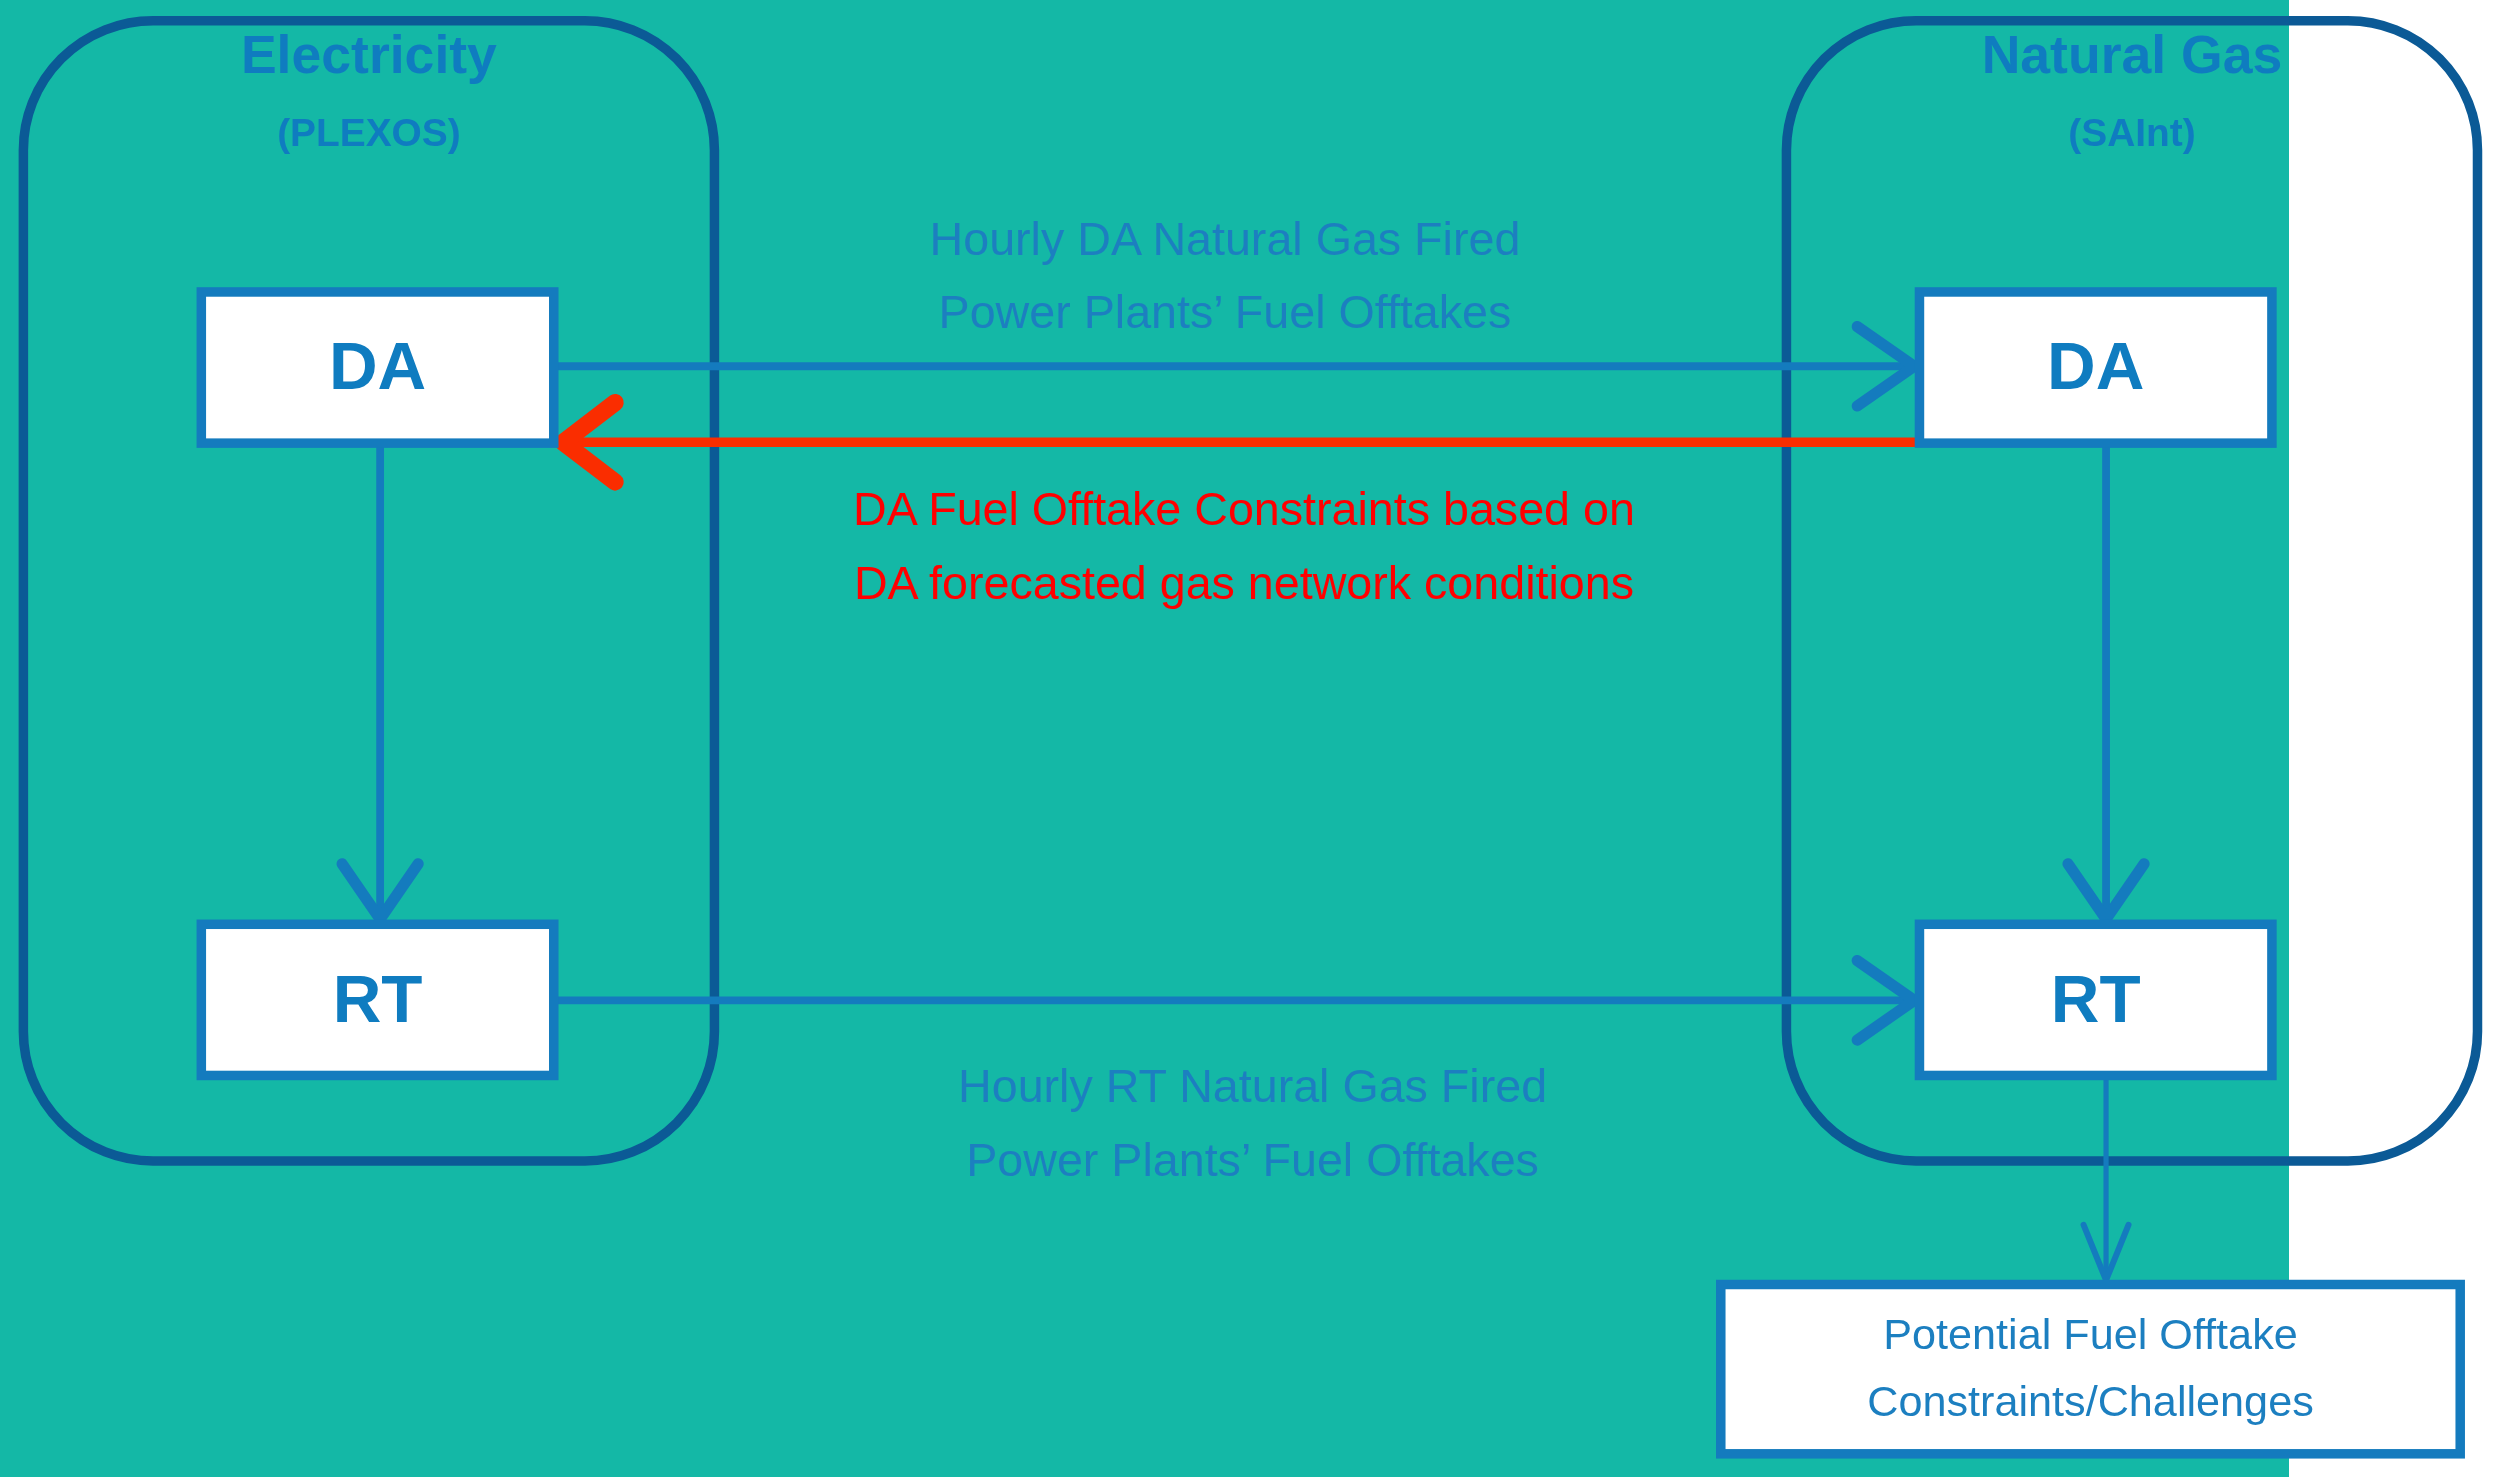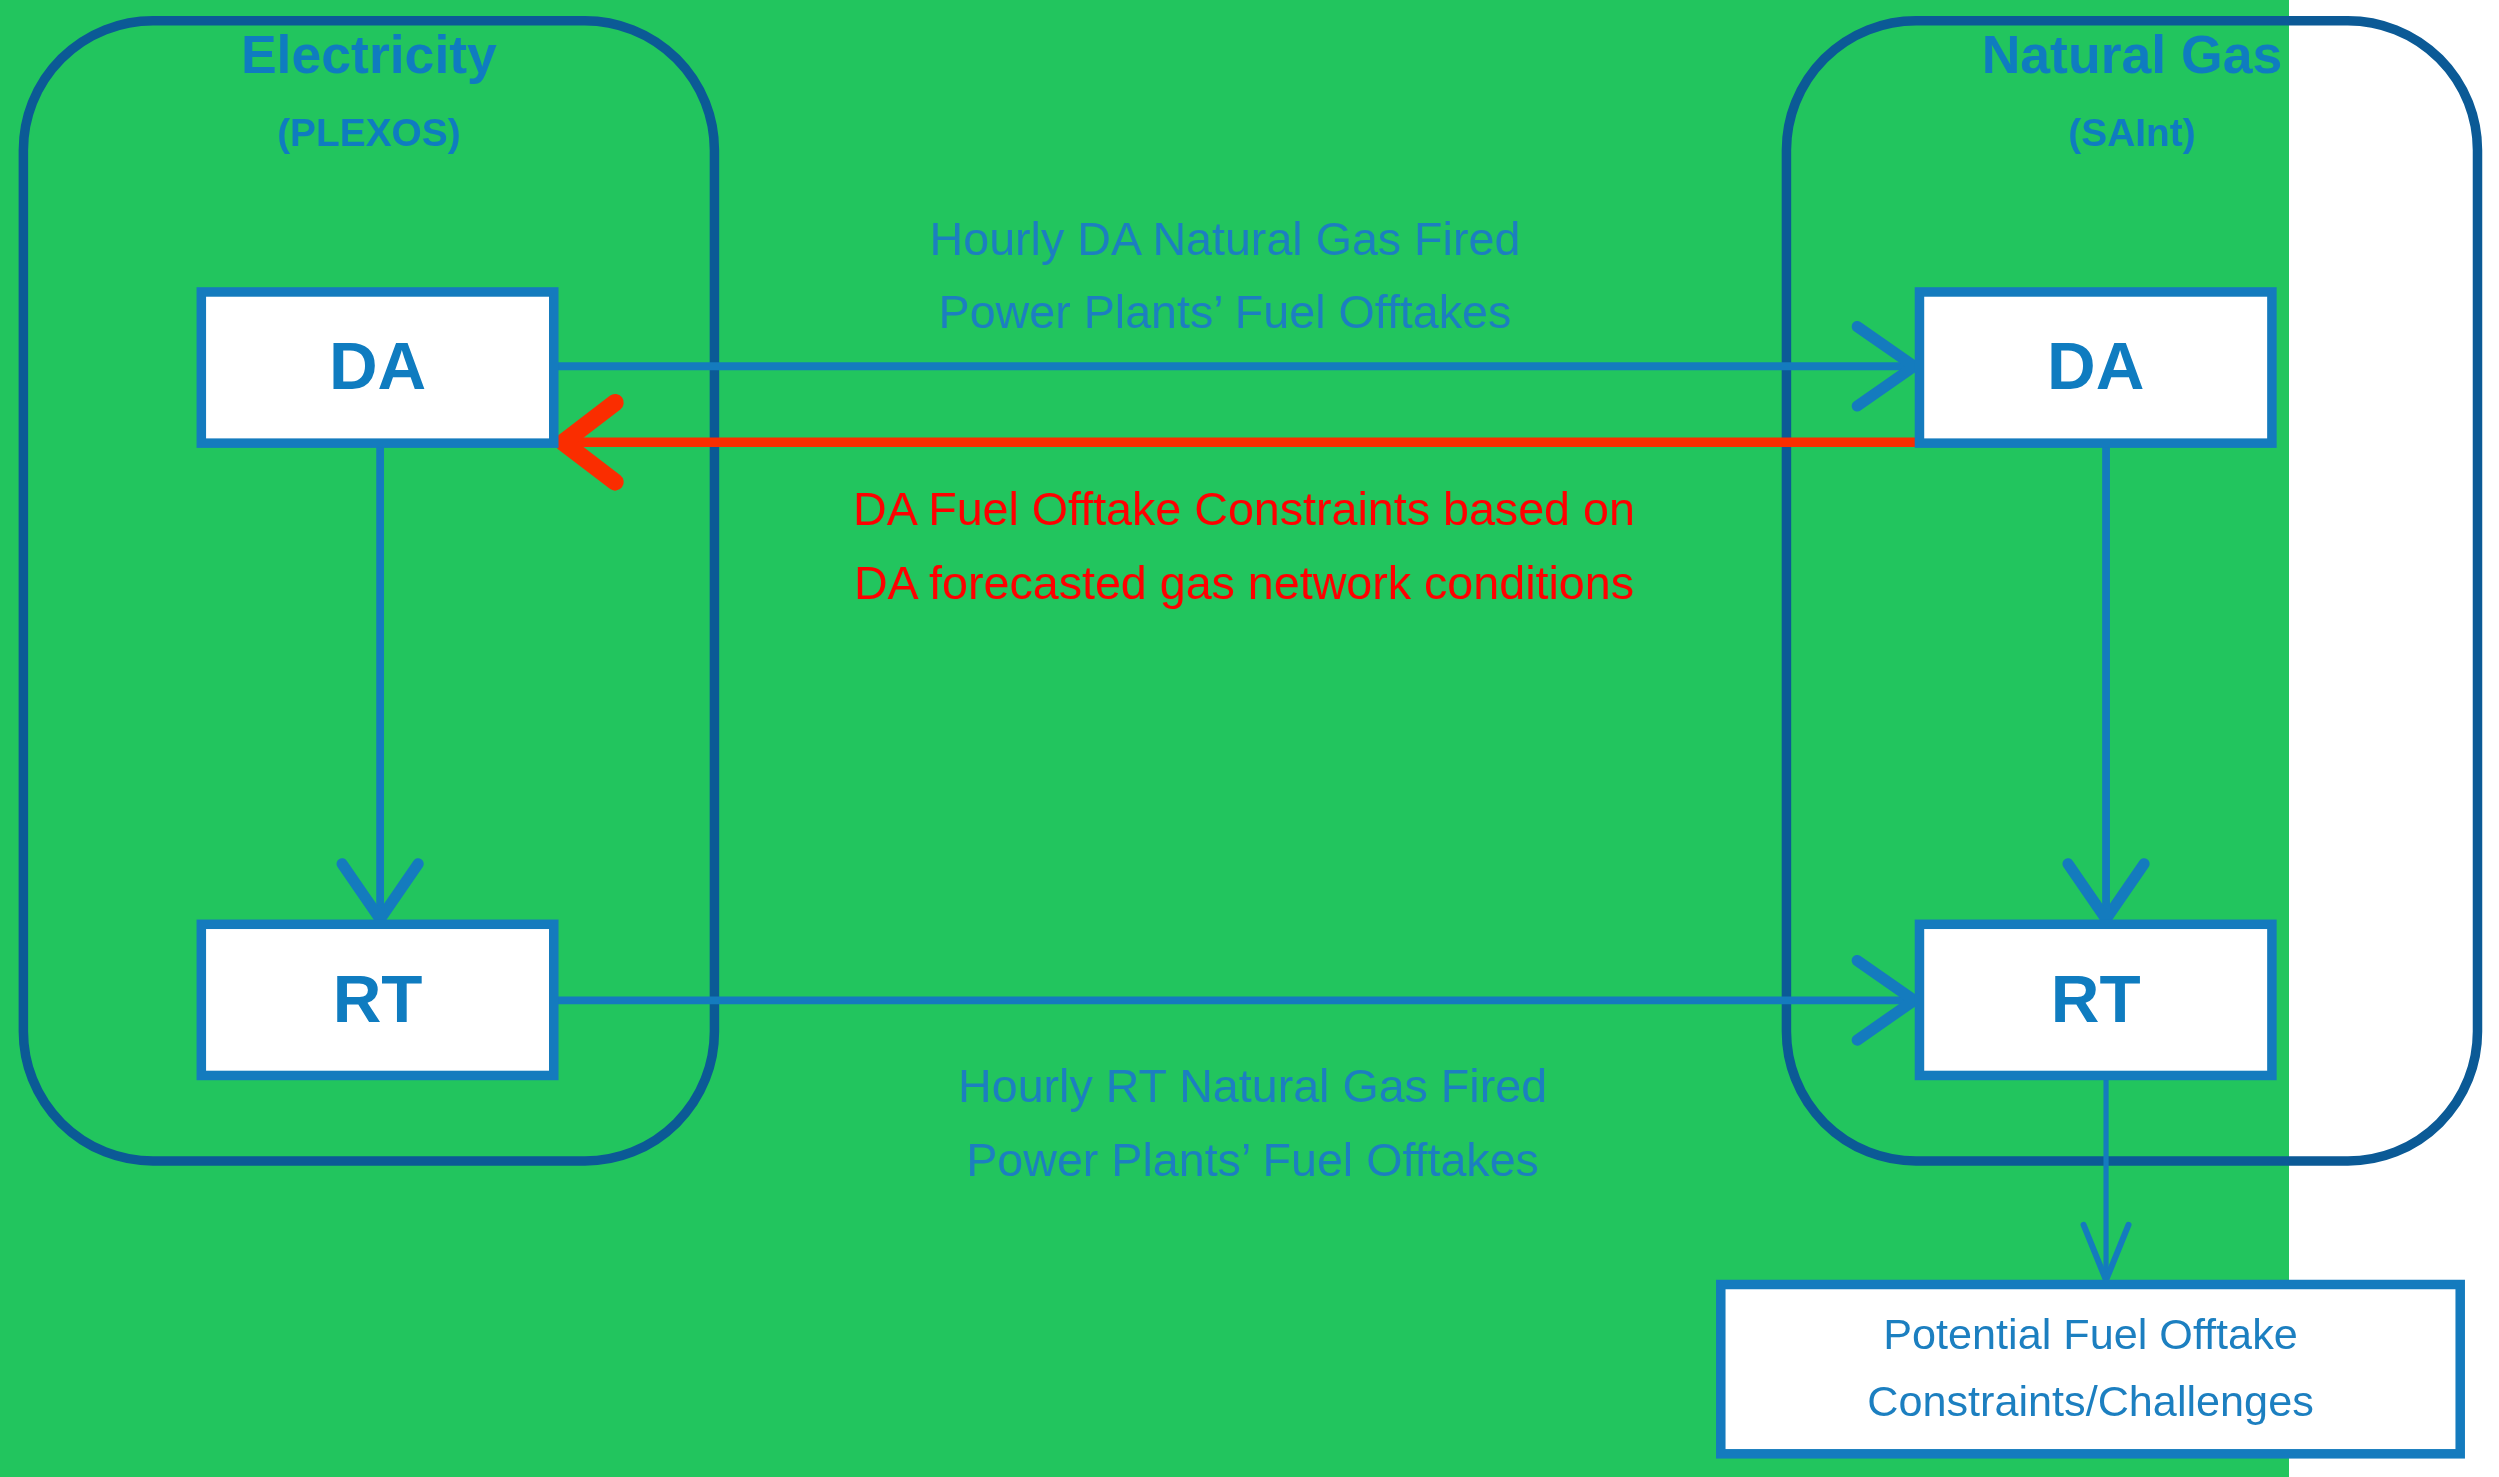--- a/index.html
+++ b/index.html
@@ -11,21 +11,21 @@
   body {
     width: 2500px;
     height: 1478px;
     overflow: hidden;
     font-family: "Liberation Sans", sans-serif;
   }
   #diagram-root {
     position: relative;
     width: 2289px;
     height: 1478px;
-    background: #22c55e;
+    background: #14b8a6;
   }
   svg.diagram-canvas {
     display: block;
     width: 2500px;
     height: 1478px;
   }
   .panel-outline {
     fill: none;
     stroke: #0B5A96;
     stroke-width: 11;

